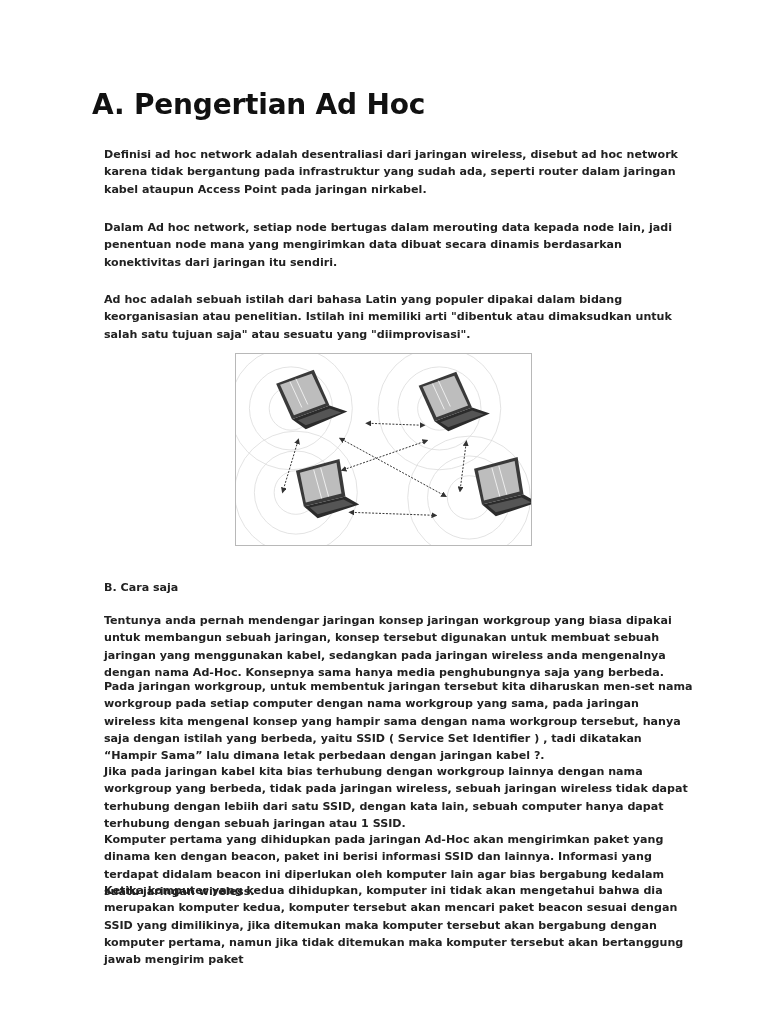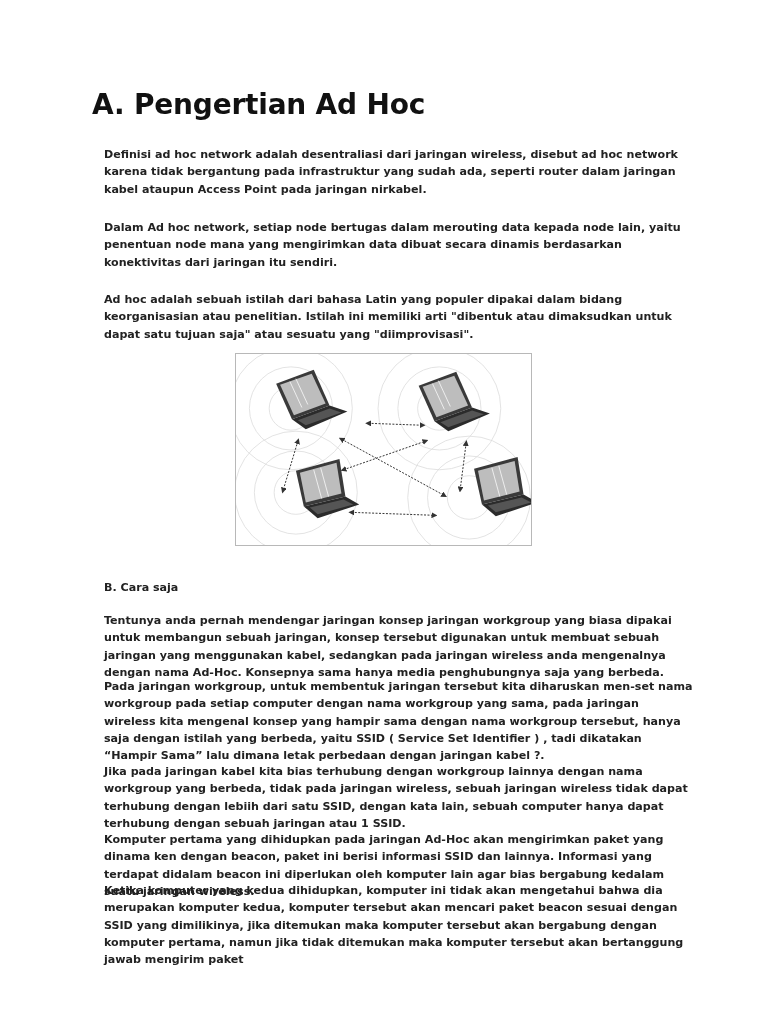--- a/index.html
+++ b/index.html
@@ -21,22 +21,22 @@
   }
   .figure svg { display: block; width: 100%; height: 100%; }
 </style>
 </head>
 <body>
 
 <div class="page">
   <h1 class="title">A. Pengertian Ad Hoc</h1>
 
   <p class="para" style="top:134px">Definisi ad hoc network adalah desentraliasi dari jaringan wireless, disebut ad hoc network karena tidak bergantung pada infrastruktur yang sudah ada, seperti router dalam jaringan kabel ataupun Access Point pada jaringan nirkabel.</p>
-  <p class="para" style="top:207px">Dalam Ad hoc network, setiap node bertugas dalam merouting data kepada node lain, yaitu penentuan node mana yang mengirimkan data dibuat secara dinamis berdasarkan konektivitas dari jaringan itu sendiri.</p>
-  <p class="para" style="top:279px">Ad hoc adalah sebuah istilah dari bahasa Latin yang populer dipakai dalam bidang keorganisasian atau penelitian. Istilah ini memiliki arti "dibentuk atau dimaksudkan untuk dapat satu tujuan saja" atau sesuatu yang "diimprovisasi".</p>
+  <p class="para" style="top:207px">Dalam Ad hoc network, setiap node bertugas dalam merouting data kepada node lain, jadi penentuan node mana yang mengirimkan data dibuat secara dinamis berdasarkan konektivitas dari jaringan itu sendiri.</p>
+  <p class="para" style="top:279px">Ad hoc adalah sebuah istilah dari bahasa Latin yang populer dipakai dalam bidang keorganisasian atau penelitian. Istilah ini memiliki arti "dibentuk atau dimaksudkan untuk salah satu tujuan saja" atau sesuatu yang "diimprovisasi".</p>
 
   <div class="figure">
     <svg viewBox="0 0 297 193" xmlns="http://www.w3.org/2000/svg">
       <defs>
         <marker id="ah" markerWidth="6" markerHeight="6" refX="3" refY="3" orient="auto-start-reverse">
           <path d="M0,0 L6,3 L0,6 z" fill="#333"></path>
         </marker>
         <g id="laptop">
           <polygon points="0,0 38,-14 54,22 16,36" fill="#3a3a3a"></polygon>
           <polygon points="4,1 36,-10 50,20 18,32" fill="#bdbdbd"></polygon>

